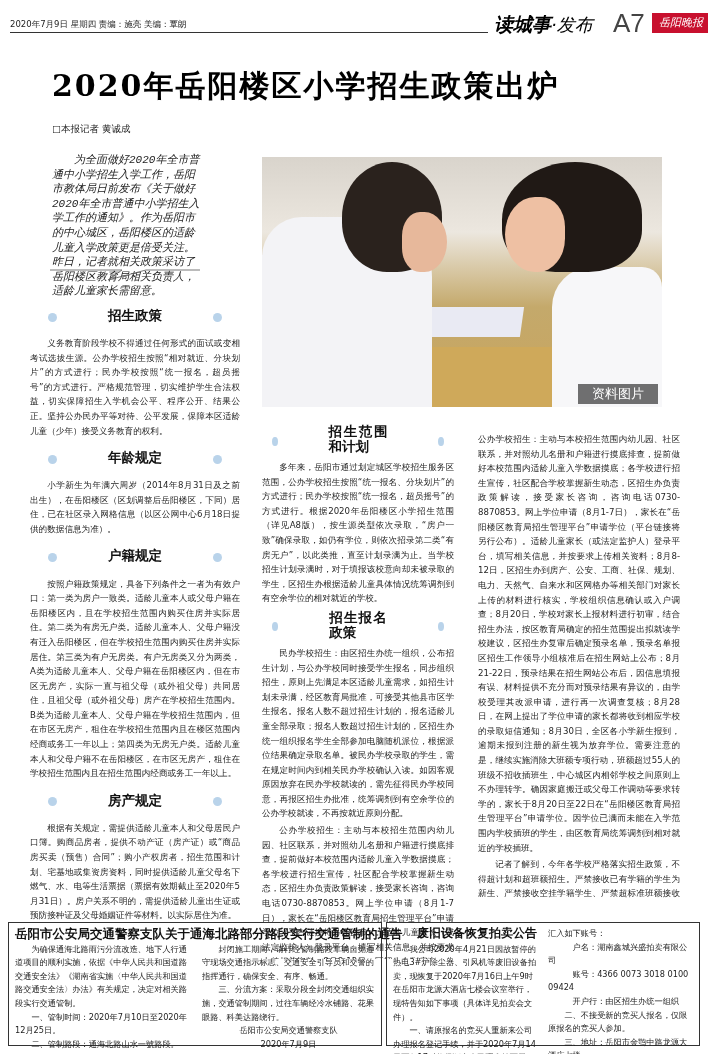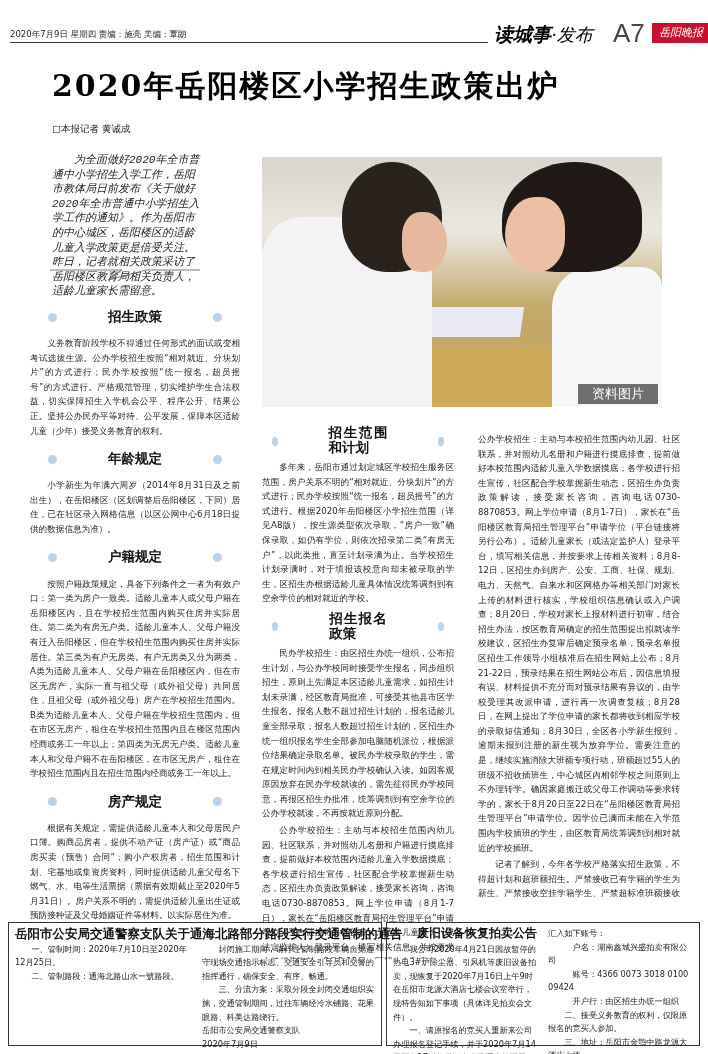--- a/index.html
+++ b/index.html
@@ -1,19 +1,19 @@
 <!DOCTYPE html>
 <html><head>
 <meta charset="utf-8">
 <style>
   * { box-sizing: border-box; margin: 0; padding: 0; }
   html, body { width: 708px; height: 1054px; background: #fff; overflow: hidden; }
   body { position: relative; font-family: "DejaVu Sans", sans-serif; color: #1a1a1a; }
 
-  .masthead { position: absolute; left: 10px; top: 10px; width: 690px; height: 24px; margin-top: 10px; }
+  .masthead { position: absolute; left: 10px; top: 10px; width: 690px; height: 24px; }
   .masthead .dateline { position: absolute; left: 0; top: 9px; font-size: 8.5px; color: #222; white-space: nowrap; }
   .masthead .rule { position: absolute; left: 0; top: 22px; width: 478px; height: 1px; background: #333; }
   .masthead .section { position: absolute; left: 484px; top: 2px; font-size: 19px; color: #000000; font-weight: bold; white-space: nowrap; font-style: italic; }
   .masthead .section .thin { font-weight: normal; font-size: 18px; }
   .masthead .pageno { position: absolute; left: 603px; top: 0px; font-size: 26px; color: #444; font-family: "Liberation Sans", sans-serif; line-height: 26px; }
   .masthead .logo { position: absolute; left: 642px; top: 3px; width: 58px; height: 20px; background: #c8102e; color: #fff; font-size: 11px; font-style: italic; text-align: center; line-height: 20px; font-family: "DejaVu Serif", serif; }
 
   .headline { position: absolute; left: 52px; top: 66px; font-size: 30px; font-weight: bold; font-family: "DejaVu Serif", serif; letter-spacing: 2px; white-space: nowrap; color: #000; }
   .byline { position: absolute; left: 52px; top: 123px; font-size: 9.5px; color: #222; text-align: center; }
 
@@ -27,31 +27,31 @@
   .photo .kid-left-face { position: absolute; left: 140px; top: 55px; width: 45px; height: 60px; background: #e7b89b; border-radius: 40% 50% 50% 40%; }
   .photo .kid-right { position: absolute; left: 290px; top: 110px; width: 110px; height: 140px; background: #f7f7f9; border-radius: 40px 20px 0 0; }
   .photo .kid-right-head { position: absolute; left: 240px; top: 5px; width: 140px; height: 110px; background: #201915; border-radius: 55% 50% 40% 40%; }
   .photo .kid-right-face { position: absolute; left: 243px; top: 40px; width: 60px; height: 75px; background: #eec0a3; border-radius: 50% 40% 45% 50%; }
   .photo .desk { position: absolute; left: 40px; top: 190px; width: 330px; height: 60px; background: #cfa95a; }
   .photo .book { position: absolute; left: 160px; top: 150px; width: 100px; height: 30px; background: #e9eaf3; transform: skewX(-8deg); }
   .photo .credit { position: absolute; right: 4px; bottom: 3px; font-size: 13px; color: #fff; background: rgba(0,0,0,0.55); padding: 1px 14px; }
 
   .col { position: absolute; font-size: 8.6px; line-height: 14.6px; color: #1e1e1e; text-align: justify; }
   .col p { text-indent: 2em; margin-bottom: 2px; }
-  .subhead { display: flex; align-items: center; justify-content: center; font-size: 13.5px; font-weight: bold; font-family: Liberation Sans, sans-serif; height: 26px; margin: 8px 0 6px; color: #111; gap: 41px; }
+  .subhead { display: flex; align-items: center; justify-content: center; font-size: 13.5px; font-weight: bold; font-family: Liberation Mono, monospace; height: 26px; margin: 8px 0 6px; color: #111; gap: 41px; }
   .subhead .dot { width: 9px; height: 9px; border-radius: 50%; background: #b9d3ea; margin: 0 10px; }
 
   .col-left { left: 30px; top: 296px; width: 210px; }
   .col-mid { left: 262px; top: 428px; width: 192px; }
   .col-right { left: 478px; top: 432px; width: 202px; }
 
   .notice { position: absolute; border: 1.5px solid #333; padding: 4px 6px; font-size: 8.2px; line-height: 13.6px; color: #222; }
   .notice .title { font-size: 12.5px; font-weight: bold; text-align: center; white-space: nowrap; margin-bottom: 2px; color: #111; }
   .notice p { text-indent: 2em; }
-  .notice .right { text-align: left; text-indent: 0; }
+  .notice .right { text-align: center; text-indent: 0; }
   .notice .cols { display: flex; gap: 14px; }
   .notice .cols > div { flex: 1; }
   .notice-traffic { left: 8px; top: 922px; width: 374px; height: 124px; }
   .notice-auction { left: 386px; top: 922px; width: 314px; height: 124px; }
   .notice-auction .cols { gap: 10px; }
   .notice-auction .title { font-size: 12px; text-align: left; padding-left: 24px; }
   .notice-auction .acct p { text-indent: 3em; }
 </style>
 </head>
 <body>
@@ -113,40 +113,41 @@
     </div>
   <p>根据有关规定，需提供适龄儿童本人和父母居民户口簿。购商品房者，提供不动产证（房产证）或“商品房买卖（预售）合同”；购小产权房者，招生范围和计划、宅基地或集资房资料，同时提供适龄儿童父母名下燃气、水、电等生活票据（票据有效期截止至2020年5月31日）。房户关系不明的，需提供适龄儿童出生证或预防接种证及父母婚姻证件等材料。以实际居住为准。</p>
 </div>
 
 <div class="col col-mid">
   <div class="subhead" style="margin-top:0">
       <span class="dot"></span>
       <span>招生范围和计划</span>
       <span class="dot"></span>
     </div>
-  <p>多年来，岳阳市通过划定城区学校招生服务区范围，房户关系不明的“相对就近、分块划片”的方式进行；民办学校按照“统一报名，超员摇号”的方式进行。根据2020年岳阳楼区小学招生范围（详见A8版），按生源类型依次录取，“房户一致”确保录取，如仍有学位，则依次招录第二类“有房无户”，以此类推，直至计划录满为止。当学校招生计划录满时，对于填报该校意向却未被录取的学生，区招生办根据适龄儿童具体情况统筹调剂到有空余学位的相对就近的学校。</p>
+  <p>多年来，岳阳市通过划定城区学校招生服务区范围，公办学校招生按照“统一报名、分块划片”的方式进行；民办学校按照“统一报名，超员摇号”的方式进行。根据2020年岳阳楼区小学招生范围（详见A8版），按生源类型依次录取，“房户一致”确保录取，如仍有学位，则依次招录第二类“有房无户”，以此类推，直至计划录满为止。当学校招生计划录满时，对于填报该校意向却未被录取的学生，区招生办根据适龄儿童具体情况统筹调剂到有空余学位的相对就近的学校。</p>
 
   <div class="subhead">
       <span class="dot"></span>
       <span>招生报名政策</span>
       <span class="dot"></span>
     </div>
   <p>民办学校招生：由区招生办统一组织，公布招生计划，与公办学校同时接受学生报名，同步组织招生，原则上先满足本区适龄儿童需求，如招生计划未录满，经区教育局批准，可接受其他县市区学生报名。报名人数不超过招生计划的，报名适龄儿童全部录取；报名人数超过招生计划的，区招生办统一组织报名学生全部参加电脑随机派位，根据派位结果确定录取名单。被民办学校录取的学生，需在规定时间内到相关民办学校确认入读。如因客观原因放弃在民办学校就读的，需先征得民办学校同意，再报区招生办批准，统筹调剂到有空余学位的公办学校就读，不再按就近原则分配。</p>
   <p style="height:136px;overflow:hidden">公办学校招生：主动与本校招生范围内幼儿园、社区联系，并对照幼儿名册和户籍进行摸底排查，提前做好本校范围内适龄儿童入学数据摸底；各学校进行招生宣传，社区配合学校掌握新生动态，区招生办负责政策解读，接受家长咨询，咨询电话0730-8870853。网上学位申请（8月1-7日），家长在“岳阳楼区教育局招生管理平台”申请学位（平台链接将另行公布）。适龄儿童家长（或法定监护人）登录平台，填写相关信息，并按要求上传相关资料；8月8-12日，区招生办到房产、公安、工商、社保、规划、电力、天然气、自来水和区网格办等相关部门对家长上传的材料进行核实，学校组织信息确认或入户调查；8月20日，学校对家长上报材料进行初审，结合招生办法，按区教育局确定的招生范围提出拟就读学校建议，区招生办复审后确定预录名单，预录名单报区招生工作领导小组核准后在招生网站上公布；8月21-22日，预录结果在招生网站公布后，因信息填报有误、材料提供不充分而对预录结果有异议的，由学校受理其改派申请，进行再一次调查复核；8月28日，在网上提出了学位申请的家长都将收到相应学校的录取短信通知；8月30日，全区各小学新生报到，逾期未报到注册的新生视为放弃学位。需要注意的是，继续实施消除大班额专项行动，班额超过55人的班级不招收插班生，中心城区内相邻学校之间原则上不办理转学。确因家庭搬迁或父母工作调动等要求转学的，家长于8月20日至22日在“岳阳楼区教育局招生管理平台”申请学位。因学位已满而未能在入学范围内学校插班的学生，由区教育局统筹调剂到相对就近的学校插班。</p>
 </div>
 
 <div class="col col-right" style="height:470px;overflow:hidden">
   <p style="text-indent:0">公办学校招生：主动与本校招生范围内幼儿园、社区联系，并对照幼儿名册和户籍进行摸底排查，提前做好本校范围内适龄儿童入学数据摸底；各学校进行招生宣传，社区配合学校掌握新生动态，区招生办负责政策解读，接受家长咨询，咨询电话0730-8870853。网上学位申请（8月1-7日），家长在“岳阳楼区教育局招生管理平台”申请学位（平台链接将另行公布）。适龄儿童家长（或法定监护人）登录平台，填写相关信息，并按要求上传相关资料；8月8-12日，区招生办到房产、公安、工商、社保、规划、电力、天然气、自来水和区网格办等相关部门对家长上传的材料进行核实，学校组织信息确认或入户调查；8月20日，学校对家长上报材料进行初审，结合招生办法，按区教育局确定的招生范围提出拟就读学校建议，区招生办复审后确定预录名单，预录名单报区招生工作领导小组核准后在招生网站上公布；8月21-22日，预录结果在招生网站公布后，因信息填报有误、材料提供不充分而对预录结果有异议的，由学校受理其改派申请，进行再一次调查复核；8月28日，在网上提出了学位申请的家长都将收到相应学校的录取短信通知；8月30日，全区各小学新生报到，逾期未报到注册的新生视为放弃学位。需要注意的是，继续实施消除大班额专项行动，班额超过55人的班级不招收插班生，中心城区内相邻学校之间原则上不办理转学。确因家庭搬迁或父母工作调动等要求转学的，家长于8月20日至22日在“岳阳楼区教育局招生管理平台”申请学位。因学位已满而未能在入学范围内学校插班的学生，由区教育局统筹调剂到相对就近的学校插班。</p>
   <p>记者了解到，今年各学校严格落实招生政策，不得超计划和超班额招生。严禁接收已有学籍的学生为新生、严禁接收空挂学籍学生、严禁超标准班额接收跨学区学生。所有学校必须严格遵守义务教育免试入学规定，不得违规或变相违规招生。招生工作人员不得接受与招生、入学有关的宴请，不得收受红包礼金，严防“雁过拔毛”式腐败。所有申请学位的适龄儿童均须通过网上平台报名，对未通过“岳阳楼区教育局招生管理平台”报名等违规招收的学生一律不予注册学籍，对违规转学、寄读的学生不予办理学籍异动手续。招生工作接受社会各界监督，区教育局畅通举报渠道，及时受理群众投诉举报。加强招生工作检查，严肃查处招生工作中违纪违规问题。招生工作举报电话：0730-8870805。</p>
 </div>
 
 <div class="notice notice-traffic">
   <div class="title">岳阳市公安局交通警察支队关于通海北路部分路段实行交通管制的通告</div>
   <div class="cols">
     <div>
+      <p>为确保通海北路雨污分流改造、地下人行通道项目的顺利实施，依据《中华人民共和国道路交通安全法》《湖南省实施〈中华人民共和国道路交通安全法〉办法》有关规定，决定对相关路段实行交通管制。</p>
       <p>一、管制时间：2020年7月10日至2020年12月25日。</p>
       <p>二、管制路段：通海北路山水一號路段。</p>
     </div>
     <div>
       <p>封闭施工期间，请行经管制路段车辆自觉遵守现场交通指示标志、交通安全引导员和交警的指挥通行，确保安全、有序、畅通。</p>
       <p>三、分流方案：采取分段全封闭交通组织实施，交通管制期间，过往车辆经冷水铺路、花果眼路、科美达路绕行。</p>
       <p class="right">岳阳市公安局交通警察支队</p>
       <p class="right">2020年7月9日</p>
     </div>
   </div>
@@ -157,18 +158,18 @@
     <div>
       <div class="title">废旧设备恢复拍卖公告</div>
       <p>我公司2020年4月21日因故暂停的热电3#炉除尘器、引风机等废旧设备拍卖，现恢复于2020年7月16日上午9时在岳阳市龙源大酒店七楼会议室举行，现特告知如下事项（具体详见拍卖会文件）。</p>
       <p>一、请原报名的竞买人重新来公司办理报名登记手续，并于2020年7月14日下午17时将保证金人民币叁拾万元</p>
     </div>
     <div class="acct">
       <p style="text-indent:0">汇入如下账号：</p>
       <p>户名：湖南鑫城兴盛拍卖有限公司</p>
       <p>账号：4366 0073 3018 0100 09424</p>
       <p>开户行：由区招生办统一组织</p>
-      <p style="text-indent:2em">二、接受义务教育的权利，仅限原报名的竞买人参加。</p>
+      <p style="text-indent:2em">二、不接受新的竞买人报名，仅限原报名的竞买人参加。</p>
       <p style="text-indent:2em">三、地址：岳阳市金鹗中路龙源大酒店七楼</p>
 
     </div>
   </div>
 </div>
 
 </body></html>

